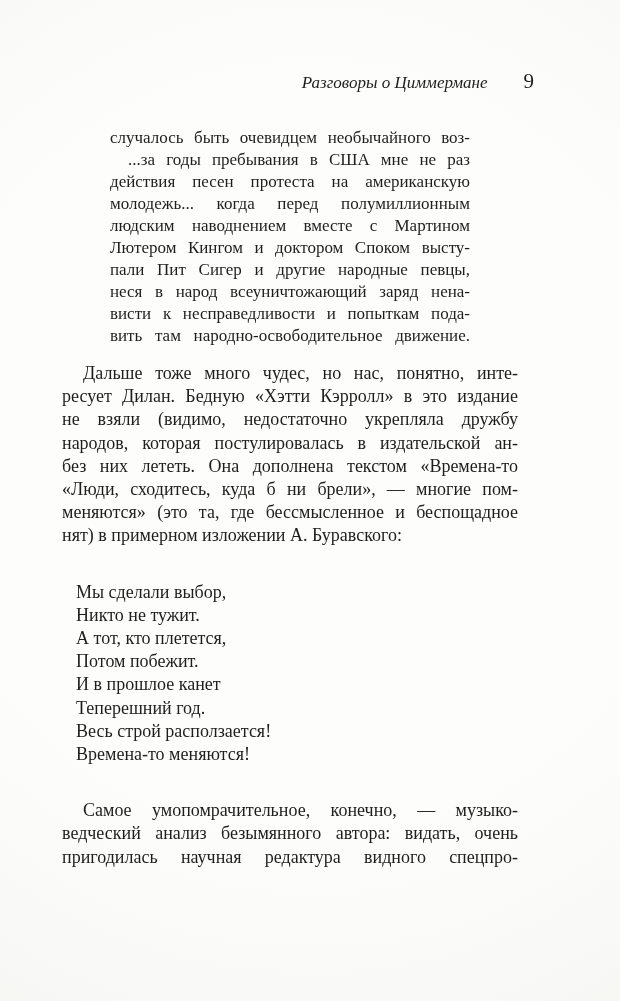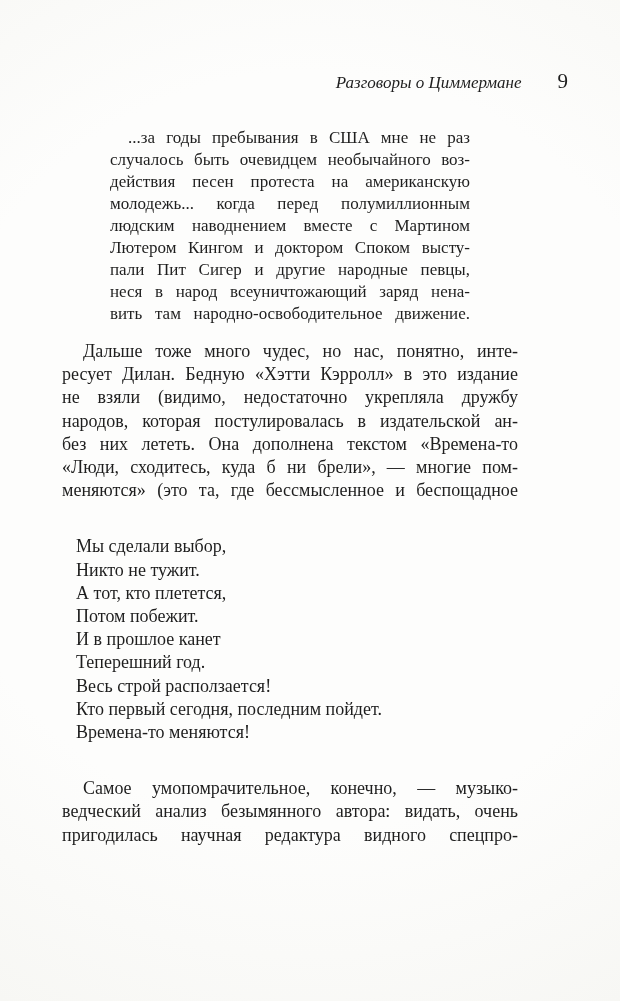--- a/index.html
+++ b/index.html
@@ -8,21 +8,21 @@
     background: #fbfbf9;
   }
   .page {
     position: relative;
     width: 620px;
     height: 1001px;
     box-sizing: border-box;
     background: radial-gradient(circle at 50% 45%, #fdfdfc 60%, #f7f7f4 100%);
     color: #1e1e1e;
     font-family: "Liberation Serif", serif;
-    padding: 70px 50px 0 62px;
+    padding: 70px 84px 0 62px;
     overflow: hidden;
   }
   .running-head {
     display: flex;
     justify-content: flex-end;
     align-items: baseline;
     font-style: italic;
     font-size: 17px;
     line-height: 22px;
     white-space: nowrap;
@@ -64,50 +64,51 @@
 <body>
 
 <div class="page">
 
   <div class="running-head">
     <span class="running-title">Разговоры о Циммермане</span>
     <span class="page-number">9</span>
   </div>
 
   <div class="quote-block">
+    <span class="line j">случалось быть очевидцем необычайного воз-</span>
     <span class="line j first">...за годы пребывания в США мне не раз</span>
-    <span class="line j">случалось быть очевидцем необычайного воз-</span>
     <span class="line j">действия песен протеста на американскую</span>
     <span class="line j">молодежь... когда перед полумиллионным</span>
     <span class="line j">людским наводнением вместе с Мартином</span>
     <span class="line j">Лютером Кингом и доктором Споком высту-</span>
     <span class="line j">пали Пит Сигер и другие народные певцы,</span>
     <span class="line j">неся в народ всеуничтожающий заряд нена-</span>
+    <span class="line j">висти к несправедливости и попыткам пода-</span>
     <span class="line j">вить там народно-освободительное движение.</span>
   </div>
 
   <div class="paragraph para-1">
     <span class="line j indent">Дальше тоже много чудес, но нас, понятно, инте-</span>
     <span class="line j">ресует Дилан. Бедную «Хэтти Кэрролл» в это издание</span>
     <span class="line j">не взяли (видимо, недостаточно укрепляла дружбу</span>
     <span class="line j">народов, которая постулировалась в издательской ан-</span>
     <span class="line j">без них лететь. Она дополнена текстом «Времена-то</span>
     <span class="line j">«Люди, сходитесь, куда б ни брели», — многие пом-</span>
     <span class="line j">меняются» (это та, где бессмысленное и беспощадное</span>
+    <span class="line l">нят) в примерном изложении А. Буравского:</span>
   </div>
 
   <div class="verse-block">
     <span class="line l">Мы сделали выбор,</span>
     <span class="line l">Никто не тужит.</span>
     <span class="line l">А тот, кто плетется,</span>
     <span class="line l">Потом побежит.</span>
     <span class="line l">И в прошлое канет</span>
     <span class="line l">Теперешний год.</span>
     <span class="line l">Весь строй расползается!</span>
-    <span class="line l">Кто первый сегодня, последним пойдет.</span>
     <span class="line l">Времена-то меняются!</span>
   </div>
 
   <div class="paragraph para-2">
     <span class="line j indent">Самое умопомрачительное, конечно, — музыко-</span>
     <span class="line j">ведческий анализ безымянного автора: видать, очень</span>
     <span class="line j">пригодилась научная редактура видного спецпро-</span>
   </div>
 
 </div>

